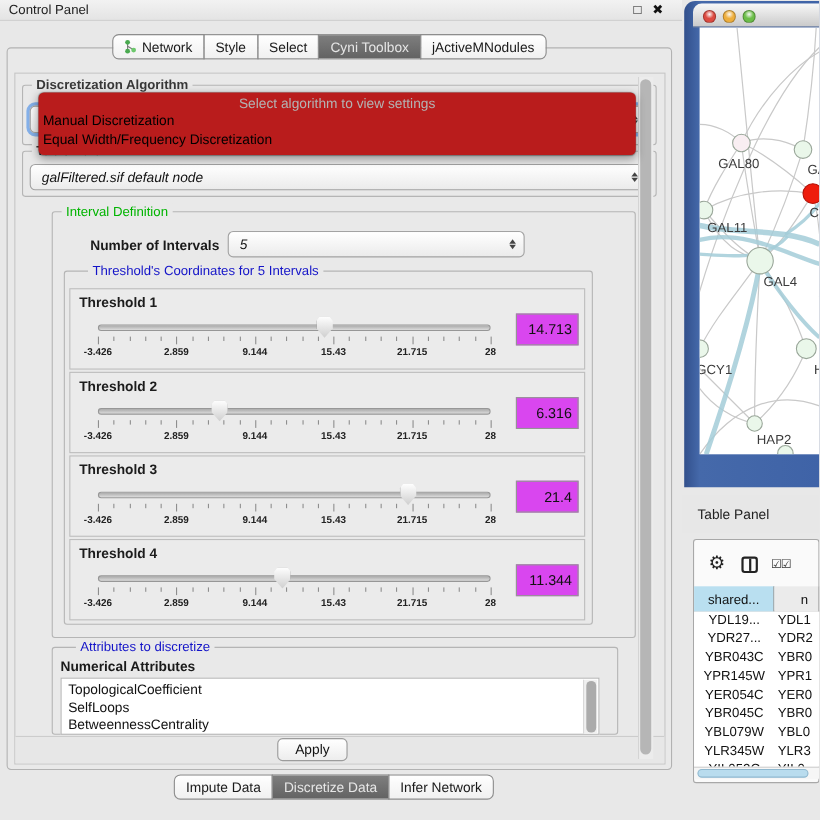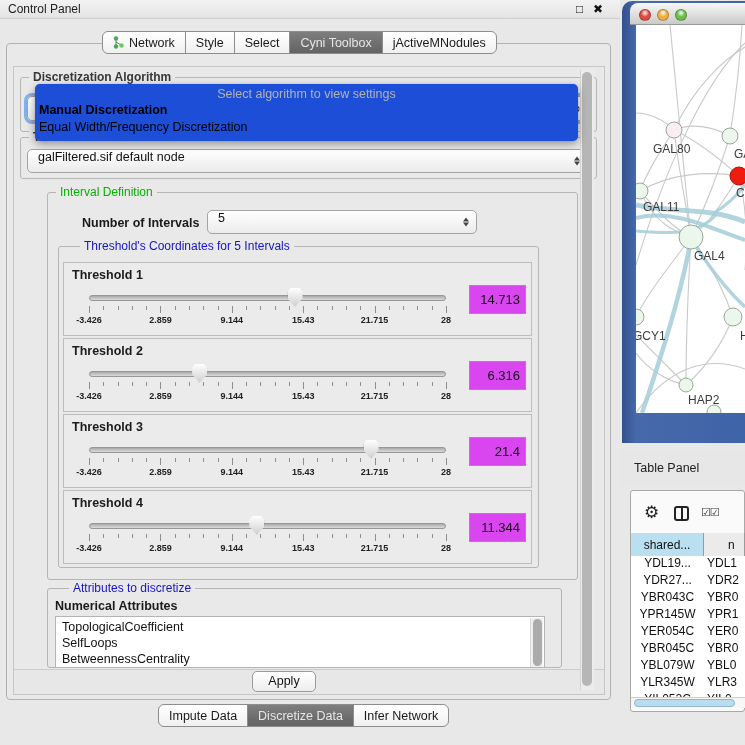--- a/index.html
+++ b/index.html
@@ -28,31 +28,31 @@
 
   
   .group{border:1px solid #b5b5b5;border-radius:3px;}
   .group-label{position:absolute;top:-8px;left:8px;background:#e9e9e9;padding:0 4px;font-size:12px;}
   .glabel-dark{color:#383838;font-weight:bold;}
   .glabel-green{color:#00b400;}
   .glabel-blue{color:#1414c8;margin-left:13px;}
 
   
   .combo{background:linear-gradient(#ffffff,#ebebeb);border:1px solid #a3a3a3;border-radius:5px;
-    font-size:12.5px;color:#111;display:flex;align-items:flex-start;padding-left:10px;}
+    font-size:12.5px;color:#111;display:flex;align-items:center;padding-left:10px;font-style:italic;}
   .combo .spin{position:absolute;right:7px;top:50%;transform:translateY(-50%);display:flex;
     flex-direction:column;align-items:center;gap:1px;}
   .tri-up{width:0;height:0;border-left:3.5px solid transparent;border-right:3.5px solid transparent;
     border-bottom:4.5px solid #444;}
   .tri-dn{width:0;height:0;border-left:3.5px solid transparent;border-right:3.5px solid transparent;
     border-top:4.5px solid #444;}
   #algo-combo{box-shadow:0 0 0 3px rgba(98,156,232,0.75);}
 
   
-  #algo-popup{left:35px;top:84px;width:543px;height:57px;background:#1d4ed8;border-radius:5px;
+  #algo-popup{left:35px;top:84px;width:543px;height:57px;background:#b91c1c;border-radius:5px;
     box-shadow:0 3px 9px rgba(0,0,0,0.38),0 0 1px rgba(0,0,0,0.3);z-index:50;}
   #popup-prompt{left:0;top:3px;width:100%;text-align:center;font-size:12.5px;color:#b3b3b3;}
   .popup-item{left:4px;font-size:12.5px;color:#000;white-space:nowrap;}
 
   
   .thr-panel{position:relative;width:469px;height:74px;margin-bottom:2px;background:#ebebeb;
     border:1px solid #bdbdbd;}
   .thr-label{position:absolute;left:8px;top:5px;font-size:12.5px;font-weight:bold;color:#1c1c1c;}
   .thr-groove{position:absolute;left:25px;top:32px;width:357px;height:6px;border-radius:3px;
     background:linear-gradient(#ababab,#dcdcdc);border:1px solid #979797;}
@@ -154,21 +154,21 @@
   </div>
   <div class="abs combo" id="algo-combo" style="left:27px;top:96px;width:561px;height:25px;">
     <span class="spin">
         <span class="tri-up"></span>
         <span class="tri-dn"></span>
       </span>
   </div>
 
   <div class="abs" id="algo-popup">
     <div class="abs" id="popup-prompt">Select algorithm to view settings</div>
-    <div class="abs popup-item" style="top:19px;font-weight:bold;">Manual Discretization</div>
+    <div class="abs popup-item" style="top:19px;font-weight:normal;">Manual Discretization</div>
     <div class="abs popup-item" style="top:36px;">Equal Width/Frequency Discretization</div>
   </div>
 
   <div class="abs group" style="left:20px;top:137px;width:577px;height:42px;">
     <span class="group-label glabel-dark">Table Data</span>
   </div>
   <div class="abs combo" style="left:27px;top:149px;width:561px;height:24px;">
     <span>galFiltered.sif default node</span>
     <span class="spin">
         <span class="tri-up"></span>

